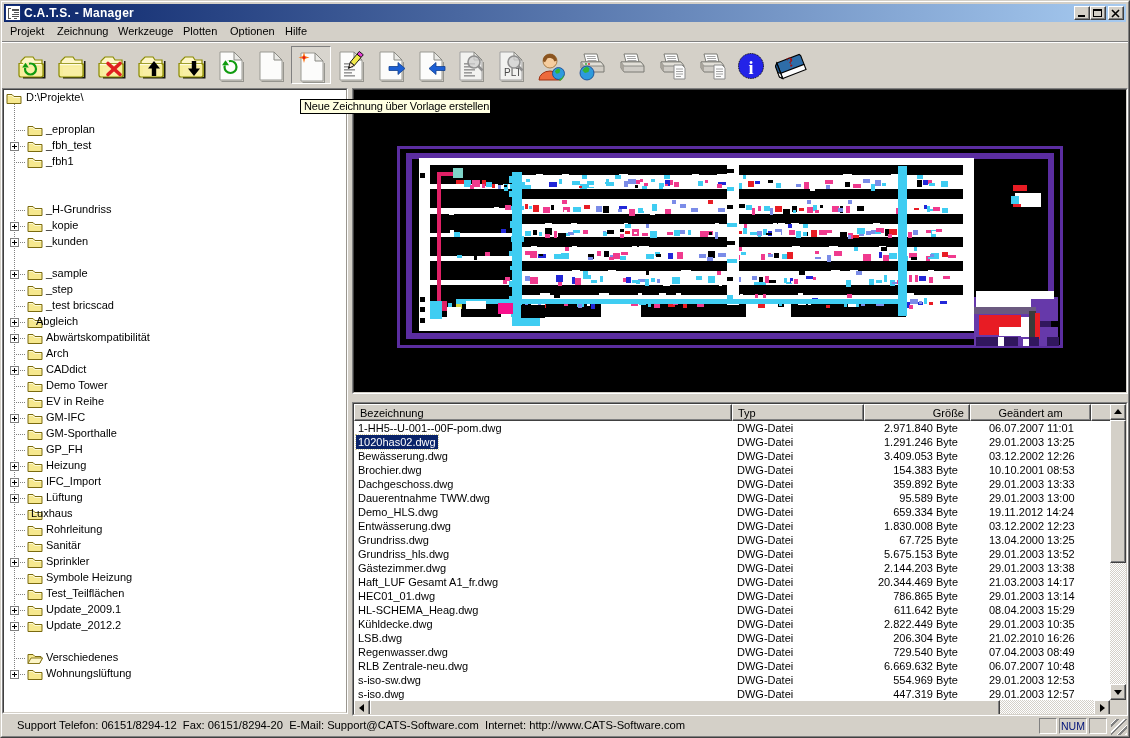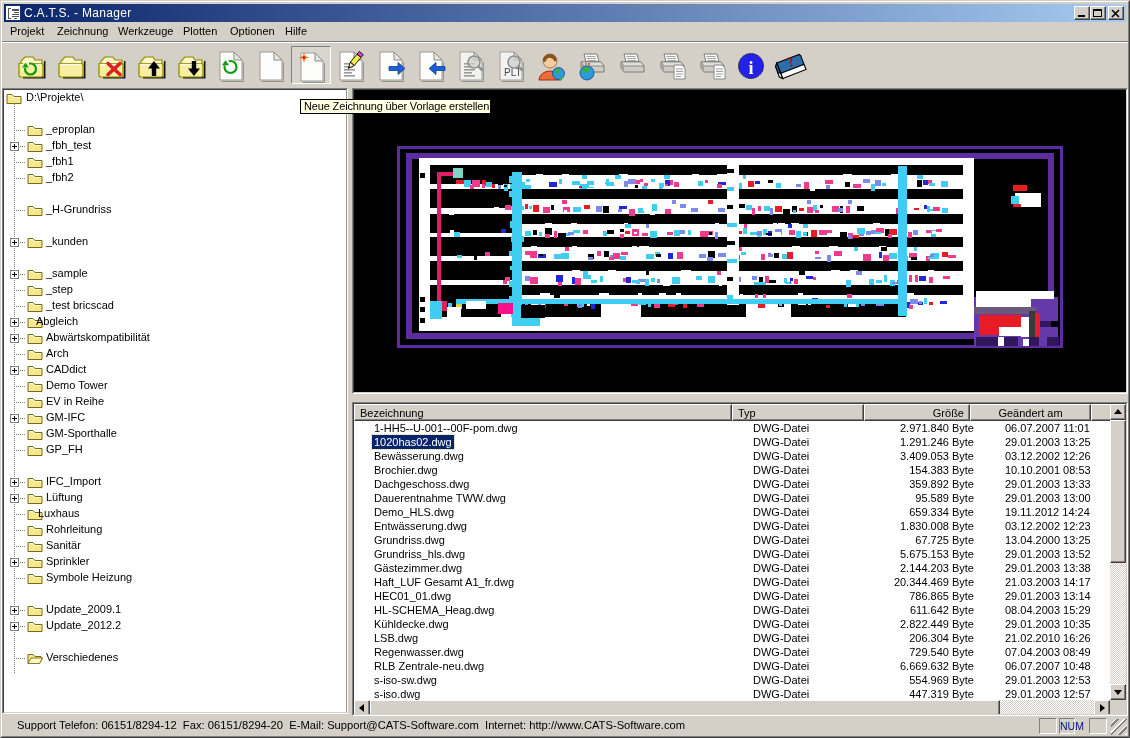--- a/index.html
+++ b/index.html
@@ -5,21 +5,21 @@
  font-family:"Liberation Sans",sans-serif;-webkit-font-smoothing:antialiased}
 
 #frame{position:absolute;left:0;top:0;width:1130px;height:738px;
  border-left:1px solid #d4d0c8;border-top:1px solid #d4d0c8;
  border-right:1px solid #404040;border-bottom:1px solid #404040}
 #frame2{position:absolute;left:1px;top:1px;width:1128px;height:736px;
  border-left:1px solid #fff;border-top:1px solid #fff;
  border-right:1px solid #808080;border-bottom:1px solid #808080}
 
 #title{position:absolute;left:4px;top:4px;width:1122px;height:18px;
- background:linear-gradient(to right,#0a246a,#a6caf0);color:#fff;font-weight:normal;
+ background:linear-gradient(to right,#0a246a,#a6caf0);color:#fff;font-weight:bold;
  font-size:12px;line-height:18px}
 #title .txt{position:absolute;left:20px;top:0px;letter-spacing:0.3px}
 #ticon{position:absolute;left:1px;top:1px;width:16px;height:16px;background:#fff;border:1px solid #15307a}
 #ticon div{position:absolute;background:#555}
 .wbtn{position:absolute;top:2px;width:16px;height:14px;background:#d4d0c8;
  border:1px solid;border-color:#fff #404040 #404040 #fff;box-shadow:inset -1px -1px 0 #808080}
 
 #menu{position:absolute;left:2px;top:23px;width:1126px;height:19px;font-size:11px;color:#000;border-bottom:1px solid #808080}
 #menu span{position:absolute;top:2px}
 
@@ -49,21 +49,21 @@
 
 #tablewrap{position:absolute;left:352px;top:402px;width:776px;height:314px;
  border:1px solid;border-color:#808080 #fff #fff #808080}
 #table{position:absolute;left:0;top:0;width:774px;height:312px;background:#fff;
  border:1px solid;border-color:#404040 #d4d0c8 #d4d0c8 #404040;overflow:hidden;font-size:11px}
 #thead{position:absolute;left:0;top:0;height:17px;width:772px}
 .th{position:absolute;top:0;height:17px;background:#d4d0c8;
  border:1px solid;border-color:#fff #404040 #404040 #fff;box-shadow:inset -1px -1px 0 #808080;
  line-height:16px;overflow:hidden}
 .th span{padding:0 5px}
-#tbody{position:absolute;left:16px;top:0;width:756px;height:295px}
+#tbody{position:absolute;left:0;top:0;width:756px;height:295px}
 .frow{position:absolute;left:0;height:14px;width:756px;line-height:14px}
 .c1{position:absolute;left:4px}
 .c2{position:absolute;left:383px}
 .c3{position:absolute;left:508px;width:96px;text-align:right}
 .c4{position:absolute;left:635px}
 .sel{background:#0a246a;color:#fff;outline:1px dotted #d8d0a0;padding:0 2px;margin-left:-2px}
 
 .sbtn{position:absolute;background:#d4d0c8;border:1px solid;border-color:#fff #404040 #404040 #fff;
  box-shadow:inset -1px -1px 0 #808080}
 .dither{background-image:conic-gradient(#fff 25%,#d4d0c8 0 50%,#fff 0 75%,#d4d0c8 0);background-size:2px 2px}
@@ -359,36 +359,40 @@
         <span class="tlabel" style="left:42px">_fbh_test</span>
       </div>
       <div class="trow" style="top:64px">
         <div class="hdot" style="left:10px;width:12px"></div>
         <span class="ticon" style="left:23px"><svg viewBox="0 0 16 16" width="16" height="16">
             <path d="M1 4.5 L6 4.5 L8 6.5 L15 6.5 L15 13.5 L1 13.5 Z" fill="#f6e88e" stroke="#7a6a10" stroke-width="1"></path>
             <path d="M2 5.5 L5.6 5.5 L7.6 7.5 L14 7.5" fill="none" stroke="#fdfad6" stroke-width="1"></path>
           </svg></span>
         <span class="tlabel" style="left:42px">_fbh1</span>
       </div>
-      <div class="trow" style="top:80px">
-        <div class="hdot" style="left:10px;width:12px"></div>
-        <span class="ticon" style="left:23px"><svg viewBox="0 0 16 16" width="16" height="16">
-            <path d="M1 4.5 L6 4.5 L8 6.5 L15 6.5 L15 13.5 L1 13.5 Z" fill="#f6e88e" stroke="#7a6a10" stroke-width="1"></path>
-            <path d="M2 5.5 L5.6 5.5 L7.6 7.5 L14 7.5" fill="none" stroke="#fdfad6" stroke-width="1"></path>
-          </svg></span>
-        <span class="tlabel" style="left:42px">_fbh2</span>
-      </div>
       <div class="trow" style="top:112px">
         <div class="hdot" style="left:10px;width:12px"></div>
         <span class="ticon" style="left:23px"><svg viewBox="0 0 16 16" width="16" height="16">
             <path d="M1 4.5 L6 4.5 L8 6.5 L15 6.5 L15 13.5 L1 13.5 Z" fill="#f6e88e" stroke="#7a6a10" stroke-width="1"></path>
             <path d="M2 5.5 L5.6 5.5 L7.6 7.5 L14 7.5" fill="none" stroke="#fdfad6" stroke-width="1"></path>
           </svg></span>
         <span class="tlabel" style="left:42px">_H-Grundriss</span>
       </div>
+      <div class="trow" style="top:128px">
+        <div class="hdot" style="left:10px;width:12px"></div>
+        <span class="plus">
+          <b></b>
+          <i></i>
+        </span>
+        <span class="ticon" style="left:23px"><svg viewBox="0 0 16 16" width="16" height="16">
+            <path d="M1 4.5 L6 4.5 L8 6.5 L15 6.5 L15 13.5 L1 13.5 Z" fill="#f6e88e" stroke="#7a6a10" stroke-width="1"></path>
+            <path d="M2 5.5 L5.6 5.5 L7.6 7.5 L14 7.5" fill="none" stroke="#fdfad6" stroke-width="1"></path>
+          </svg></span>
+        <span class="tlabel" style="left:42px">_kopie</span>
+      </div>
       <div class="trow" style="top:144px">
         <div class="hdot" style="left:10px;width:12px"></div>
         <span class="plus">
           <b></b>
           <i></i>
         </span>
         <span class="ticon" style="left:23px"><svg viewBox="0 0 16 16" width="16" height="16">
             <path d="M1 4.5 L6 4.5 L8 6.5 L15 6.5 L15 13.5 L1 13.5 Z" fill="#f6e88e" stroke="#7a6a10" stroke-width="1"></path>
             <path d="M2 5.5 L5.6 5.5 L7.6 7.5 L14 7.5" fill="none" stroke="#fdfad6" stroke-width="1"></path>
           </svg></span>
@@ -503,20 +507,32 @@
         <span class="tlabel" style="left:42px">GM-Sporthalle</span>
       </div>
       <div class="trow" style="top:352px">
         <div class="hdot" style="left:10px;width:12px"></div>
         <span class="ticon" style="left:23px"><svg viewBox="0 0 16 16" width="16" height="16">
             <path d="M1 4.5 L6 4.5 L8 6.5 L15 6.5 L15 13.5 L1 13.5 Z" fill="#f6e88e" stroke="#7a6a10" stroke-width="1"></path>
             <path d="M2 5.5 L5.6 5.5 L7.6 7.5 L14 7.5" fill="none" stroke="#fdfad6" stroke-width="1"></path>
           </svg></span>
         <span class="tlabel" style="left:42px">GP_FH</span>
       </div>
+      <div class="trow" style="top:368px">
+        <div class="hdot" style="left:10px;width:12px"></div>
+        <span class="plus">
+          <b></b>
+          <i></i>
+        </span>
+        <span class="ticon" style="left:23px"><svg viewBox="0 0 16 16" width="16" height="16">
+            <path d="M1 4.5 L6 4.5 L8 6.5 L15 6.5 L15 13.5 L1 13.5 Z" fill="#f6e88e" stroke="#7a6a10" stroke-width="1"></path>
+            <path d="M2 5.5 L5.6 5.5 L7.6 7.5 L14 7.5" fill="none" stroke="#fdfad6" stroke-width="1"></path>
+          </svg></span>
+        <span class="tlabel" style="left:42px">Heizung</span>
+      </div>
       <div class="trow" style="top:384px">
         <div class="hdot" style="left:10px;width:12px"></div>
         <span class="plus">
           <b></b>
           <i></i>
         </span>
         <span class="ticon" style="left:23px"><svg viewBox="0 0 16 16" width="16" height="16">
             <path d="M1 4.5 L6 4.5 L8 6.5 L15 6.5 L15 13.5 L1 13.5 Z" fill="#f6e88e" stroke="#7a6a10" stroke-width="1"></path>
             <path d="M2 5.5 L5.6 5.5 L7.6 7.5 L14 7.5" fill="none" stroke="#fdfad6" stroke-width="1"></path>
           </svg></span>
@@ -533,21 +549,21 @@
             <path d="M2 5.5 L5.6 5.5 L7.6 7.5 L14 7.5" fill="none" stroke="#fdfad6" stroke-width="1"></path>
           </svg></span>
         <span class="tlabel" style="left:42px">Lüftung</span>
       </div>
       <div class="trow" style="top:416px">
         <div class="hdot" style="left:10px;width:12px"></div>
         <span class="ticon" style="left:23px"><svg viewBox="0 0 16 16" width="16" height="16">
             <path d="M1 4.5 L6 4.5 L8 6.5 L15 6.5 L15 13.5 L1 13.5 Z" fill="#f6e88e" stroke="#7a6a10" stroke-width="1"></path>
             <path d="M2 5.5 L5.6 5.5 L7.6 7.5 L14 7.5" fill="none" stroke="#fdfad6" stroke-width="1"></path>
           </svg></span>
-        <span class="tlabel" style="left:34px">Luxhaus</span>
+        <span class="tlabel" style="left:27px">Luxhaus</span>
       </div>
       <div class="trow" style="top:432px">
         <div class="hdot" style="left:10px;width:12px"></div>
         <span class="ticon" style="left:23px"><svg viewBox="0 0 16 16" width="16" height="16">
             <path d="M1 4.5 L6 4.5 L8 6.5 L15 6.5 L15 13.5 L1 13.5 Z" fill="#f6e88e" stroke="#7a6a10" stroke-width="1"></path>
             <path d="M2 5.5 L5.6 5.5 L7.6 7.5 L14 7.5" fill="none" stroke="#fdfad6" stroke-width="1"></path>
           </svg></span>
         <span class="tlabel" style="left:42px">Rohrleitung</span>
       </div>
       <div class="trow" style="top:448px">
@@ -570,20 +586,28 @@
           </svg></span>
         <span class="tlabel" style="left:42px">Sprinkler</span>
       </div>
       <div class="trow" style="top:480px">
         <div class="hdot" style="left:10px;width:12px"></div>
         <span class="ticon" style="left:23px"><svg viewBox="0 0 16 16" width="16" height="16">
             <path d="M1 4.5 L6 4.5 L8 6.5 L15 6.5 L15 13.5 L1 13.5 Z" fill="#f6e88e" stroke="#7a6a10" stroke-width="1"></path>
             <path d="M2 5.5 L5.6 5.5 L7.6 7.5 L14 7.5" fill="none" stroke="#fdfad6" stroke-width="1"></path>
           </svg></span>
         <span class="tlabel" style="left:42px">Symbole Heizung</span>
+      </div>
+      <div class="trow" style="top:496px">
+        <div class="hdot" style="left:10px;width:12px"></div>
+        <span class="ticon" style="left:23px"><svg viewBox="0 0 16 16" width="16" height="16">
+            <path d="M1 4.5 L6 4.5 L8 6.5 L15 6.5 L15 13.5 L1 13.5 Z" fill="#f6e88e" stroke="#7a6a10" stroke-width="1"></path>
+            <path d="M2 5.5 L5.6 5.5 L7.6 7.5 L14 7.5" fill="none" stroke="#fdfad6" stroke-width="1"></path>
+          </svg></span>
+        <span class="tlabel" style="left:42px">Test_Teilflächen</span>
       </div>
       <div class="trow" style="top:512px">
         <div class="hdot" style="left:10px;width:12px"></div>
         <span class="plus">
           <b></b>
           <i></i>
         </span>
         <span class="ticon" style="left:23px"><svg viewBox="0 0 16 16" width="16" height="16">
             <path d="M1 4.5 L6 4.5 L8 6.5 L15 6.5 L15 13.5 L1 13.5 Z" fill="#f6e88e" stroke="#7a6a10" stroke-width="1"></path>
             <path d="M2 5.5 L5.6 5.5 L7.6 7.5 L14 7.5" fill="none" stroke="#fdfad6" stroke-width="1"></path>
@@ -602,20 +626,32 @@
           </svg></span>
         <span class="tlabel" style="left:42px">Update_2012.2</span>
       </div>
       <div class="trow" style="top:560px">
         <div class="hdot" style="left:10px;width:12px"></div>
         <span class="ticon" style="left:23px"><svg viewBox="0 0 16 16" width="16" height="16">
             <path d="M1 4.5 L6 4.5 L8 6.5 L14 6.5 L14 8 L15.5 8 L12.5 13.5 L1 13.5 Z" fill="#f6e88e" stroke="#7a6a10" stroke-width="1"></path>
             <path d="M1 13.5 L4 8 L15.5 8 L12.5 13.5 Z" fill="#fdf6c8" stroke="#8a7a20" stroke-width="1"></path>
           </svg></span>
         <span class="tlabel" style="left:42px">Verschiedenes</span>
+      </div>
+      <div class="trow" style="top:576px">
+        <div class="hdot" style="left:10px;width:12px"></div>
+        <span class="plus">
+          <b></b>
+          <i></i>
+        </span>
+        <span class="ticon" style="left:23px"><svg viewBox="0 0 16 16" width="16" height="16">
+            <path d="M1 4.5 L6 4.5 L8 6.5 L15 6.5 L15 13.5 L1 13.5 Z" fill="#f6e88e" stroke="#7a6a10" stroke-width="1"></path>
+            <path d="M2 5.5 L5.6 5.5 L7.6 7.5 L14 7.5" fill="none" stroke="#fdfad6" stroke-width="1"></path>
+          </svg></span>
+        <span class="tlabel" style="left:42px">Wohnungslüftung</span>
       </div>
     </div>
   </div>
 <div id="prevwrap">
     <div id="preview">
       <svg width="776" height="306" shape-rendering="crispEdges">
         <rect x="45" y="58" width="663" height="199" fill="none" stroke="#5b2da0" stroke-width="3"></rect>
         <rect x="56" y="67" width="642" height="180" fill="none" stroke="#5b2da0" stroke-width="6"></rect>
         <rect x="66" y="69" width="555" height="173" fill="#ffffff"></rect>
         <rect x="67" y="84" width="5" height="5" fill="#000"></rect>
@@ -1320,16 +1356,16 @@
  <div class="dither" style="position:absolute;left:646px;top:296px;width:94px;height:16px"></div>
  <div class="sbtn" style="left:740px;top:296px;width:16px;height:16px"><svg width="14" height="14">
           <path d="M10 7 L5 3 L5 11 Z" fill="#000"></path>
         </svg></div>
  <div style="position:absolute;left:756px;top:296px;width:16px;height:16px;background:#d4d0c8"></div>
 </div>
   </div>
 <div id="status">
  <span style="position:absolute;left:15px">Support Telefon: 06151/8294-12&nbsp; Fax: 06151/8294-20&nbsp; E-Mail: Support@CATS-Software.com&nbsp; Internet: http://www.CATS-Software.com</span>
  <div class="spanel" style="left:1037px;width:18px"></div>
- <div class="spanel" style="left:1057px;width:16px;text-align:center;line-height:15px;color:#00127a">NUM</div>
+ <div class="spanel" style="left:1057px;width:28px;text-align:center;line-height:15px;color:#00127a">NUM</div>
  <div class="spanel" style="left:1087px;width:18px"></div>
  <div id="grip"></div>
 </div>
 <div id="tooltip">Neue Zeichnung über Vorlage erstellen</div>
 </body></html>

